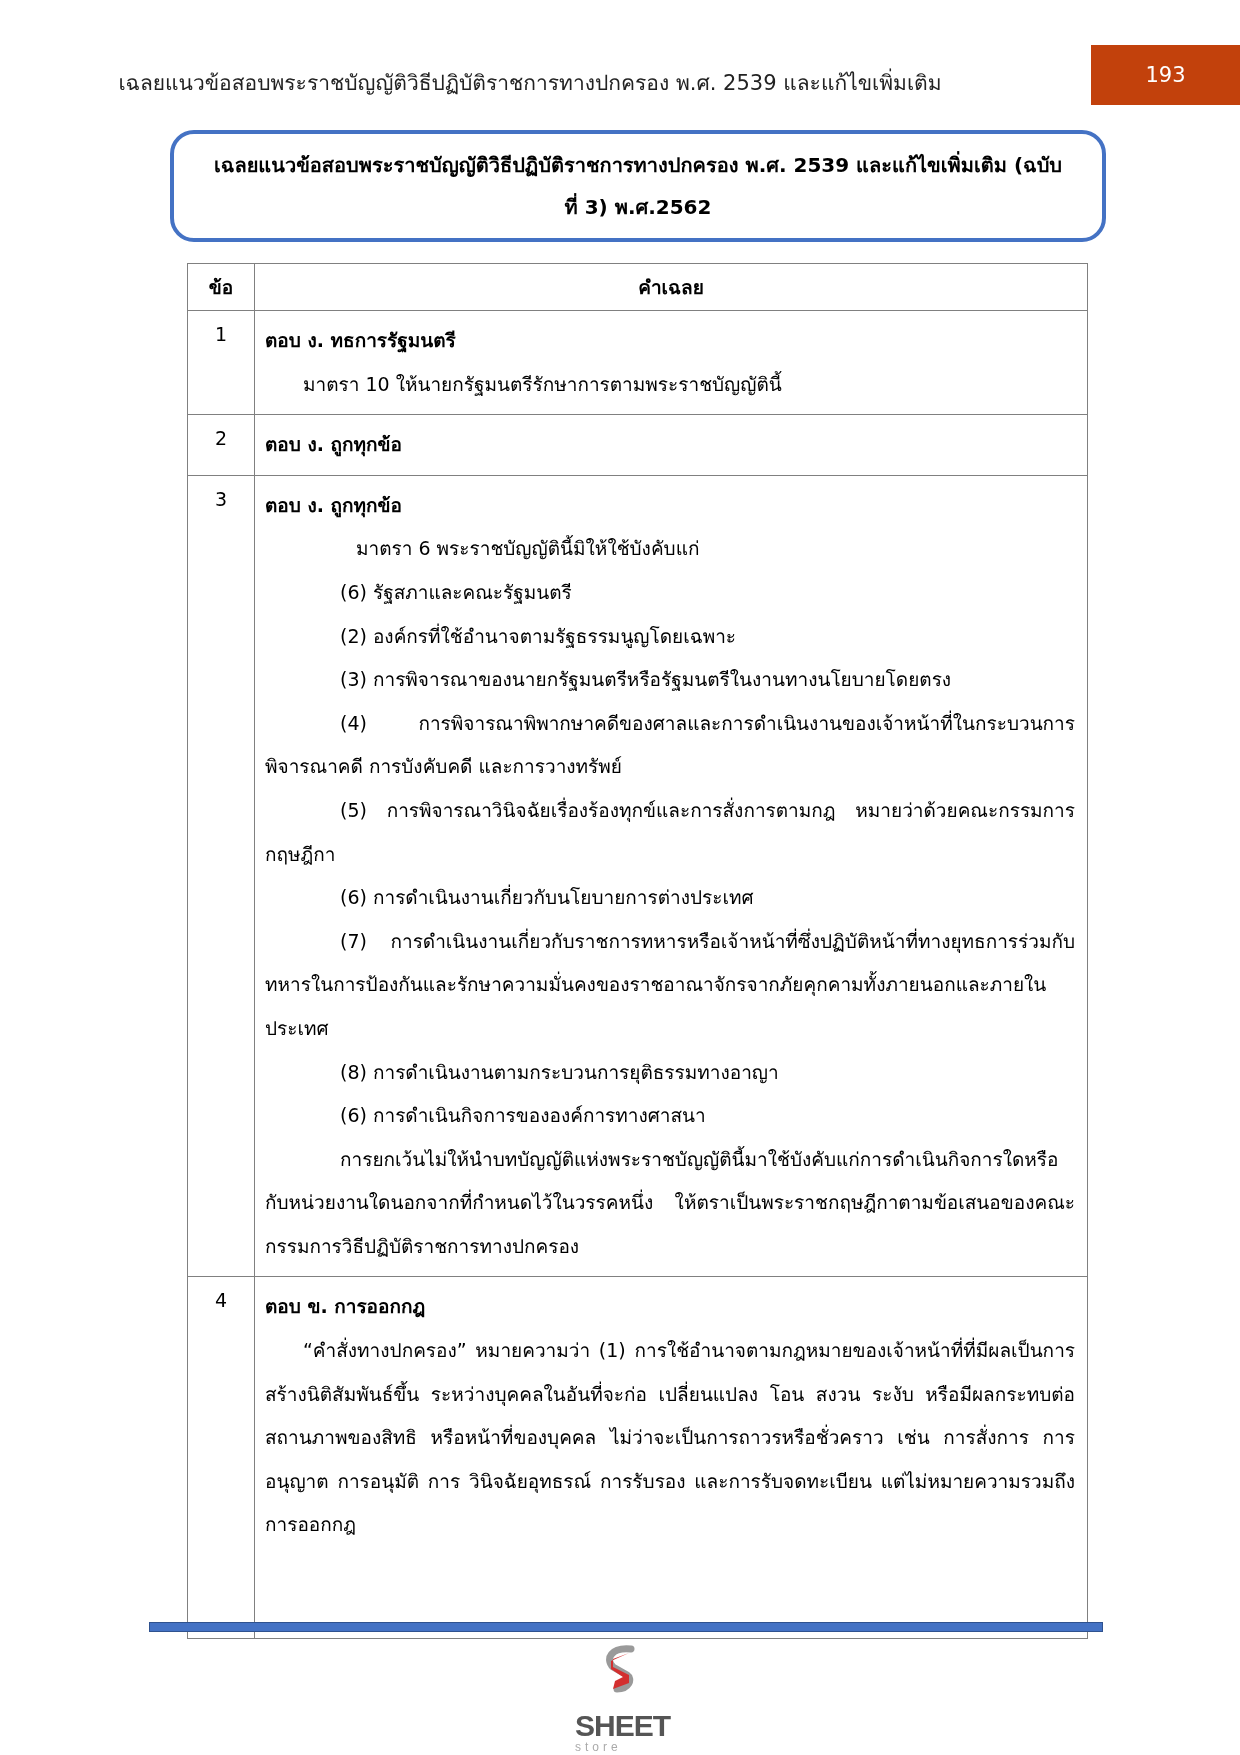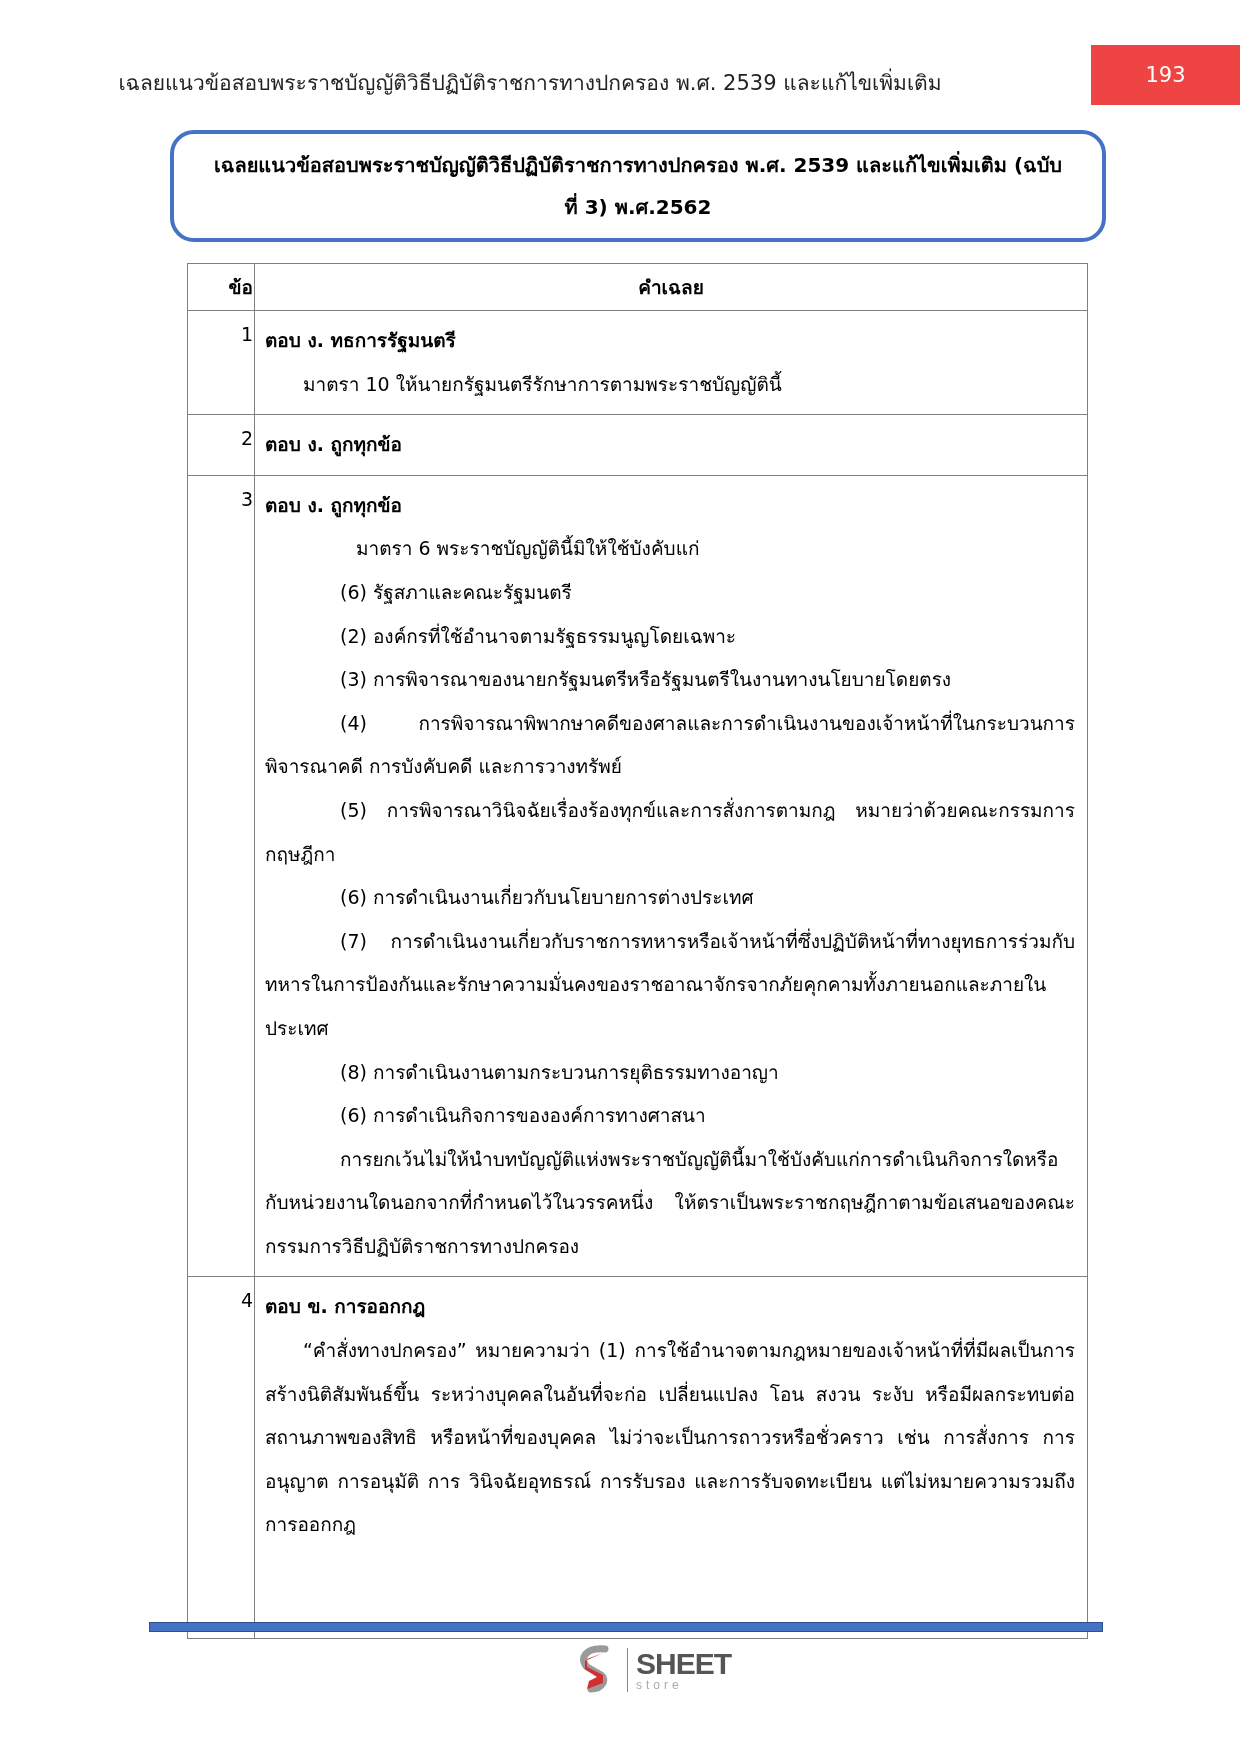--- a/index.html
+++ b/index.html
@@ -6,52 +6,52 @@
     body {
       width: 1240px; height: 1755px; position: relative; overflow: hidden;
       font-family: "DejaVu Sans", "Liberation Sans", sans-serif; color: #000;
     }
     .running-header {
       position: absolute; left: 0; top: 66px; width: 1060px;
       text-align: center; font-size: 21px; color: #222;
     }
     .page-number-box {
       position: absolute; left: 1091px; top: 45px; width: 149px; height: 60px;
-      background: #ef4444; color: #fff; font-size: 21px;
+      background: #c2410c; color: #fff; font-size: 21px;
       display: flex; align-items: center; justify-content: center;
     }
     .title-box {
       position: absolute; left: 170px; top: 130px; width: 936px; height: 112px;
       border: 4px solid #4472c4; border-radius: 24px; box-sizing: border-box;
       display: flex; align-items: center; justify-content: center; text-align: center;
       font-weight: bold; font-size: 20px; line-height: 42px; padding: 0 16px;
     }
     table.answers {
       position: absolute; left: 187px; top: 263px; width: 901px;
       border-collapse: collapse; font-size: 19px;
     }
     table.answers th, table.answers td {
       border: 1.5px solid #808080; vertical-align: top;
     }
     table.answers th { height: 44px; font-weight: bold; vertical-align: middle; }
-    th.col-no, td.col-no { width: 64px; text-align: right; }
+    th.col-no, td.col-no { width: 64px; text-align: center; }
     td.col-no { padding-top: 12px; }
     td.col-ans { padding: 8px 12px 8px 10px; line-height: 43.6px; }
     .ans-head { font-weight: bold; }
     .indent1 { padding-left: 22px; }
     .indent2 { text-indent: 75px; text-align: justify; }
     .bold { font-weight: normal; margin-left: 16px; }
     .row4 td { height: 345px; }
     .footer-bar {
       position: absolute; left: 149px; top: 1622px; width: 952px; height: 8px;
       background: #4472c4; border: 1px solid #2f528f;
     }
     .logo {
       position: absolute; left: 575px; top: 1645px; height: 50px;
-      display: flex; align-items: center; gap: 8px;
+      display: flex; align-items: center; gap: 8px; flex-direction: column;
     }
     .logo-mark {
       width: 44px; height: 50px; position: relative;
     }
     .logo-divider { width: 1px; height: 44px; background: #888; }
     .logo-text { display: flex; flex-direction: column; line-height: 1; }
     .logo-text .big { font-family: "Liberation Sans", sans-serif; font-weight: bold; font-size: 30px; color: #555; letter-spacing: -1px; }
     .logo-text .small { font-family: Liberation Sans, sans-serif; font-size: 12px; color: #aaa; letter-spacing: 4px; }
   </style>
 </head>

